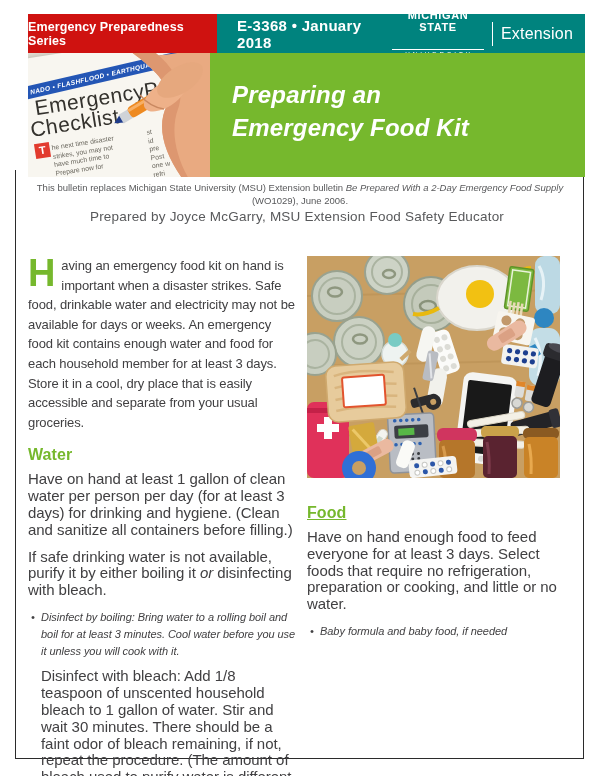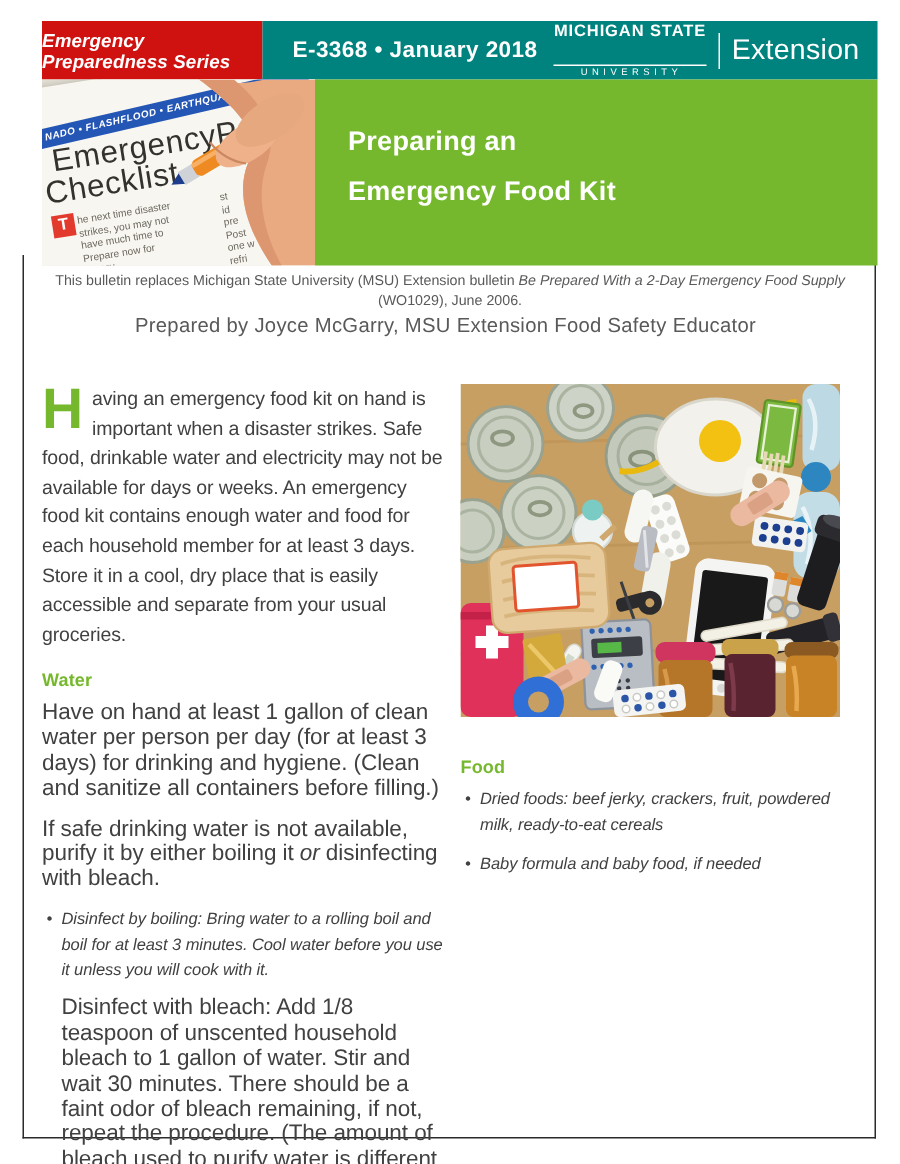--- a/index.html
+++ b/index.html
@@ -12,37 +12,37 @@
   
   .page-frame {
     position:absolute; left:15px; right:16px; top:170px; bottom:17px;
     border:1.5px solid var(--frame,#2b2b2b); border-top:none;
     pointer-events:none;
   }
 
   
   .header-bar { position:absolute; left:28px; top:14px; width:557px; height:39px; display:flex; z-index:3; }
   .series-banner {
-    width:147px; background:var(--red,#cf1210); color:#fff;
-    font-style:italic; font-weight:bold; font-size:12.5px;
+    width:189px; background:var(--red,#cf1210); color:#fff;
+    font-weight:bold; font-size:12.5px;
     display:flex; align-items:center; justify-content:center; letter-spacing:.1px;
   }
   .teal-bar { flex:1; background:var(--teal,#00837e); color:#fff; display:flex; align-items:center; padding:0 12px 0 20px; }
   .bulletin-number { font-weight:bold; font-size:15px; letter-spacing:.3px; }
   .msu-wordmark { margin-left:auto; display:flex; align-items:center; gap:8px; }
   .msu-name { text-align:center; }
   .msu-line1 { font-size:11px; font-weight:bold; letter-spacing:.6px; border-bottom:1.5px solid #fff; padding-bottom:16px; }
   .msu-line2 { font-size:6.3px; letter-spacing:3px; margin-top:1.5px; text-indent:2px; }
   .msu-divider { width:1px; height:24px; background:#fff; }
-  .msu-extension { font-size:19px; letter-spacing:.2px; }
+  .msu-extension { font-size:16px; letter-spacing:.2px; }
 
   
   .hero { position:absolute; left:28px; top:53px; width:557px; height:124px; display:flex; z-index:3; }
   .title-banner { flex:1; background:var(--green,#76b82d); color:#fff; padding:25px 0 0 22px; }
-  .title-line { font-size:18px; font-weight:bold; line-height:33px; letter-spacing:.2px; }
+  .title-line { font-size:24px; font-weight:bold; line-height:33px; letter-spacing:.2px;font-style:italic; }
 
   
   .checklist-photo { width:182px; position:relative; overflow:hidden; background:#e9e5da; }
   .cl-paper { position:absolute; left:-24px; top:-8px; width:230px; height:170px; background:#f8f6f0; transform:rotate(-9deg); box-shadow:0 0 8px rgba(0,0,0,.25); }
   .cl-banner {
     position:absolute; left:-14px; top:14px; width:180px; background:#2456b5; color:#fff;
     font-size:6.5px; font-weight:bold; font-style:italic; letter-spacing:.4px;
     padding:3px 0 3px 14px; transform:rotate(-13deg); white-space:nowrap;
   }
   .cl-title { position:absolute; color:#34322d; transform:rotate(-9deg); font-size:21px; letter-spacing:.5px; white-space:nowrap; }
@@ -66,22 +66,22 @@
     font-size:13.5px; color:var(--muted_text,#58595b); letter-spacing:.2px; z-index:2;
   }
 
   
   .col-left  { position:absolute; left:28px;  top:256px; width:270px; z-index:2; }
   .col-right { position:absolute; left:307px; top:256px; width:259px; z-index:2; }
 
   .lead { font-size:13px; line-height:19.6px; letter-spacing:-.1px; margin:0; }
   .dropcap { float:left; font-size:38px; line-height:31px; font-weight:bold; color:var(--green,#76b82d); margin:2px 6px 0 0; }
 
-  .section-heading { font-size:12px; font-weight:bold; color:var(--green,#76b82d); margin:14px 0 7px; letter-spacing:.1px; }
-  .col-right .section-heading { margin-top:0; }
+  .section-heading { font-size:16px; font-weight:bold; color:var(--green,#76b82d); margin:14px 0 7px; letter-spacing:.1px; }
+  .col-right .section-heading { margin-top:0;text-decoration:underline; }
 
   .small p { font-size:15px; line-height:16.8px; letter-spacing:-.05px; margin:0 0 10px; }
   ul.bullets { list-style:none; margin:0; padding:0; }
   ul.bullets li { position:relative; padding-left:13px; font-size:11px; line-height:16.8px; letter-spacing:-.05px; margin:0 0 9px;font-style:italic; }
   ul.bullets li::before { content:"\2022"; position:absolute; left:3px; }
   .indented { padding-left:13px; }
 
   .food-photo { width:253px; height:222px; margin:0 0 26px; display:block; }
 </style>
 </head>
@@ -420,20 +420,20 @@
             <circle cx="142" cy="215" r="2.5" fill="#fff" stroke="#c9c9c5"></circle>
           </g>
         </g>
       <g transform="rotate(20 98 198)">
           <rect x="92" y="184" width="13" height="28" rx="5" fill="#fafaf7"></rect>
         </g>
     </svg>
 
     <div class="small">
       <h2 class="section-heading">Food</h2>
+      <p>Have on hand enough food to feed everyone for at least 3 days. Select foods that require no refrigeration, preparation or cooking, and little or no water.</p>
       <ul class="bullets">
-        <li>Dried foods: beef jerky, crackers, fruit, powdered milk, ready-to-eat cereals</li>
         <li>Baby formula and baby food, if needed</li>
       </ul>
     </div>
   </div>
 
 </div>
 
 </body></html>

